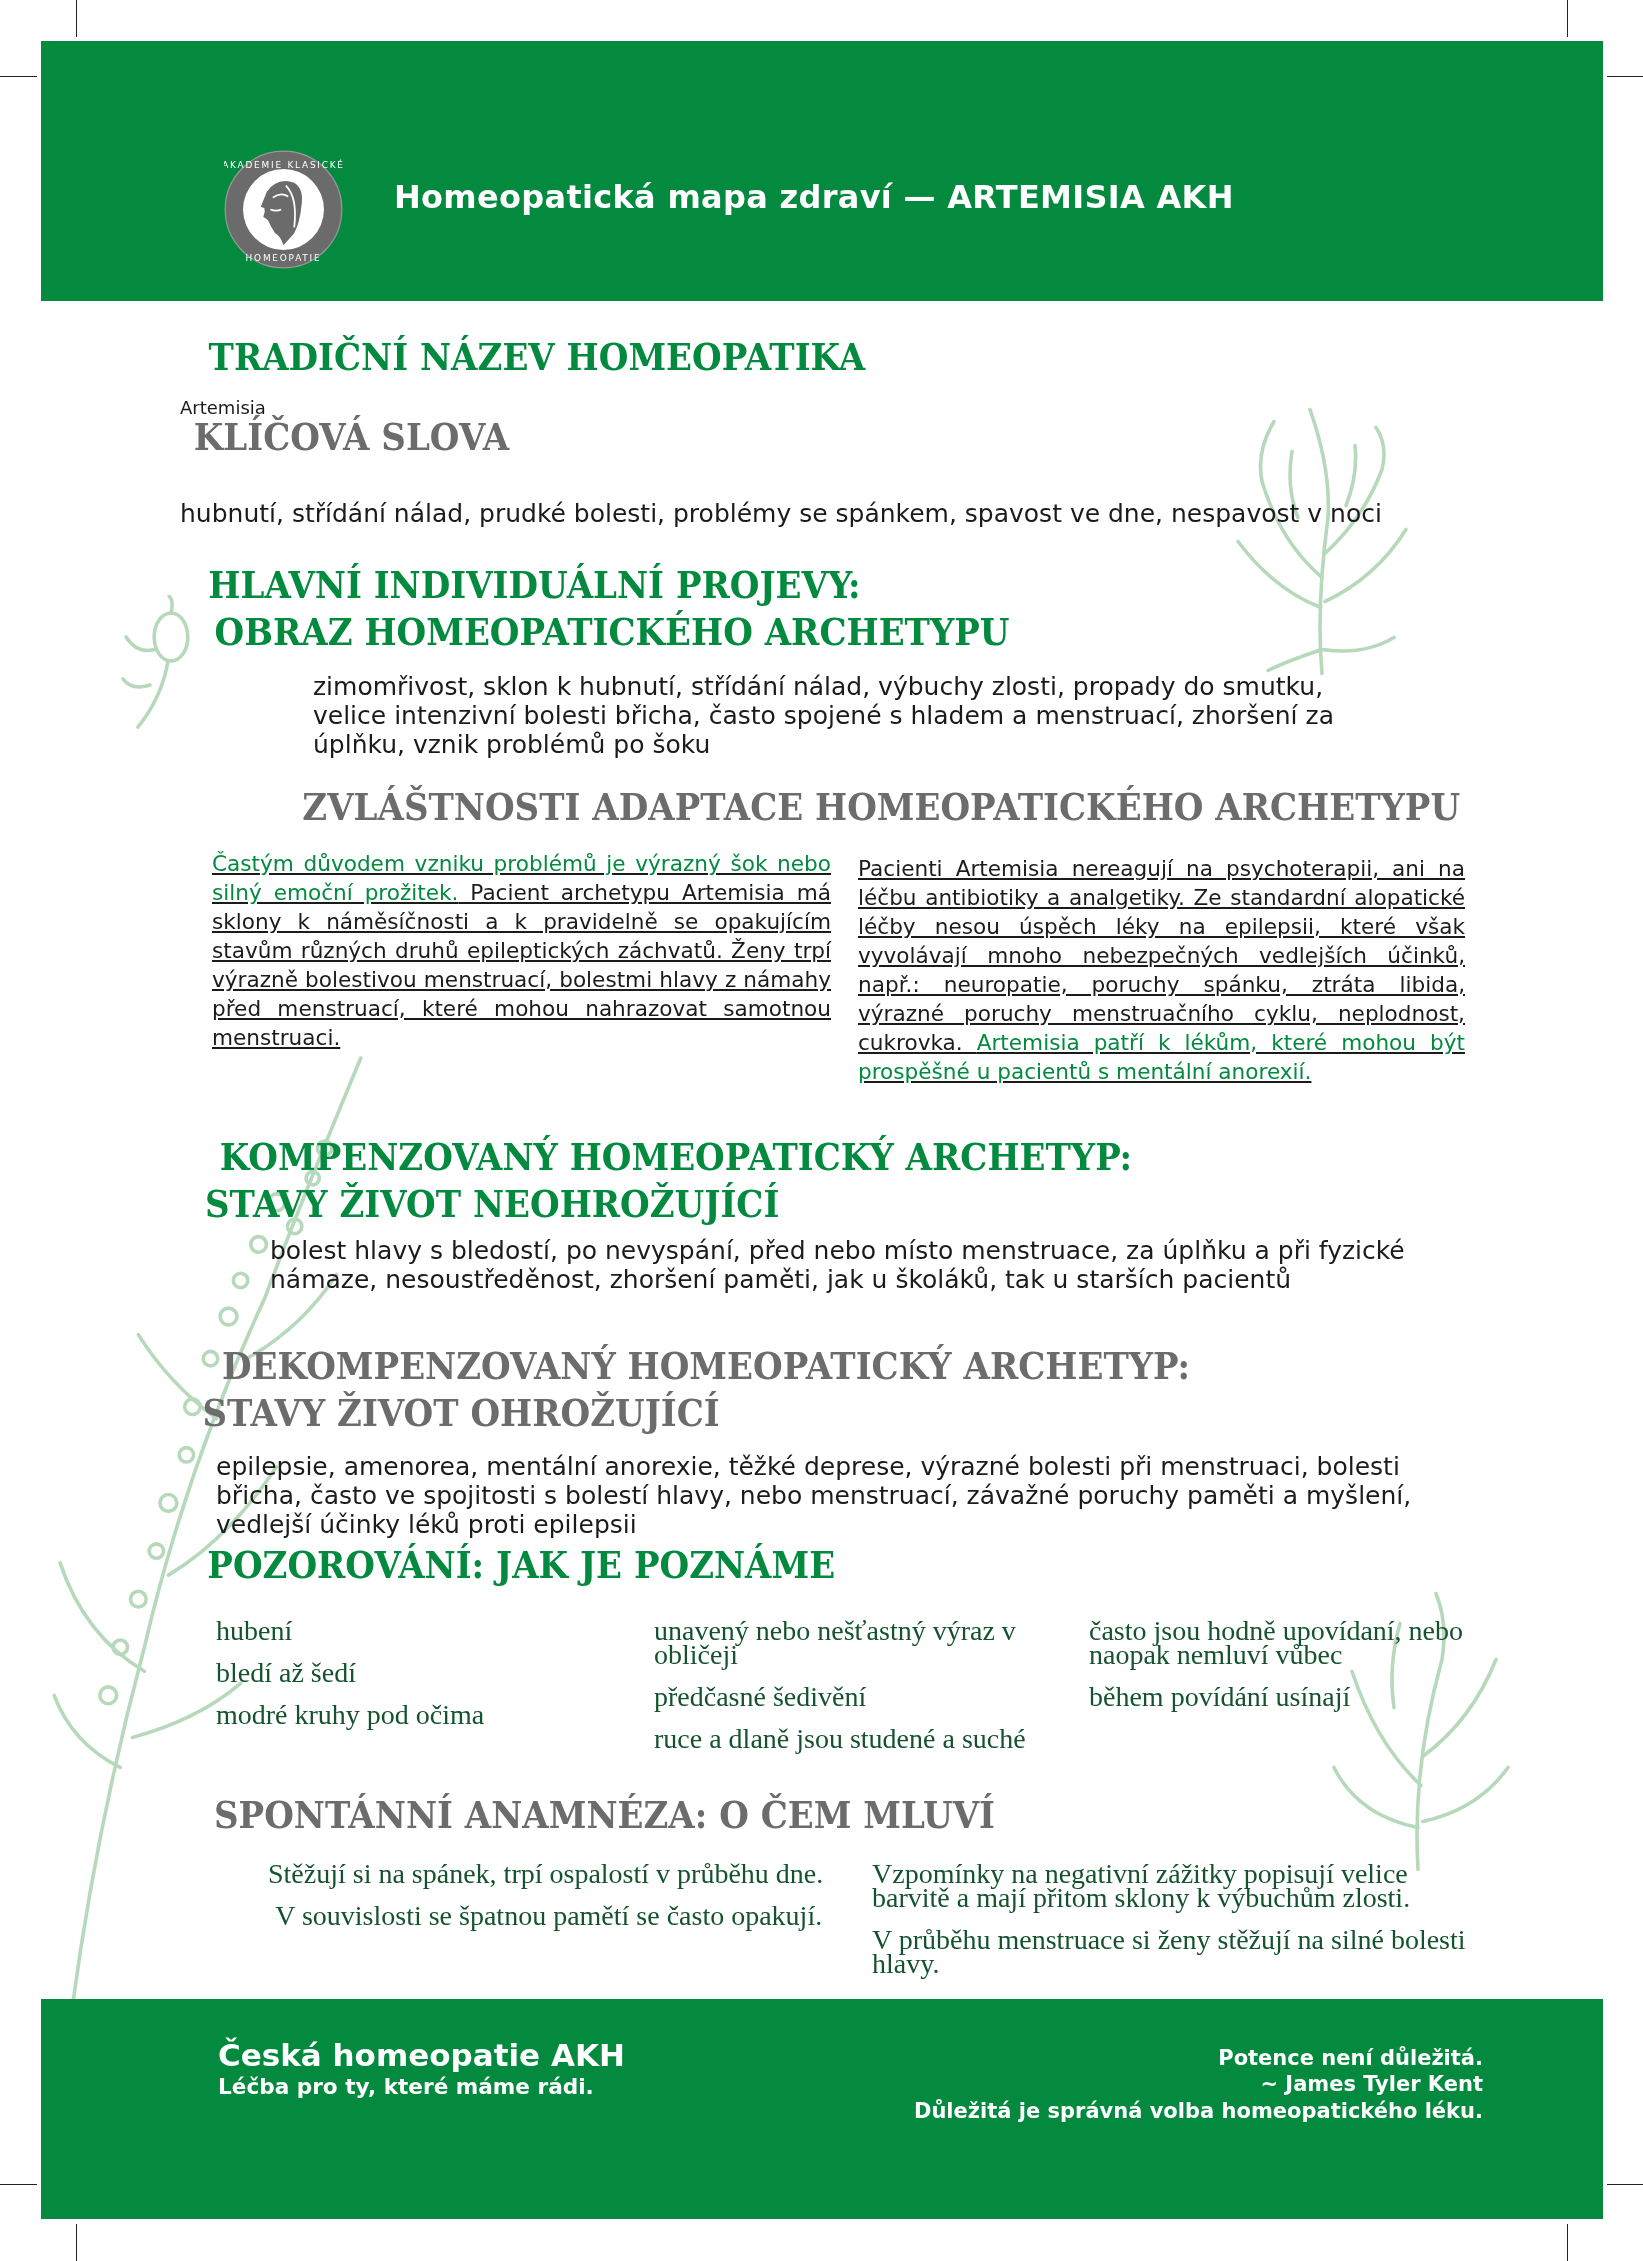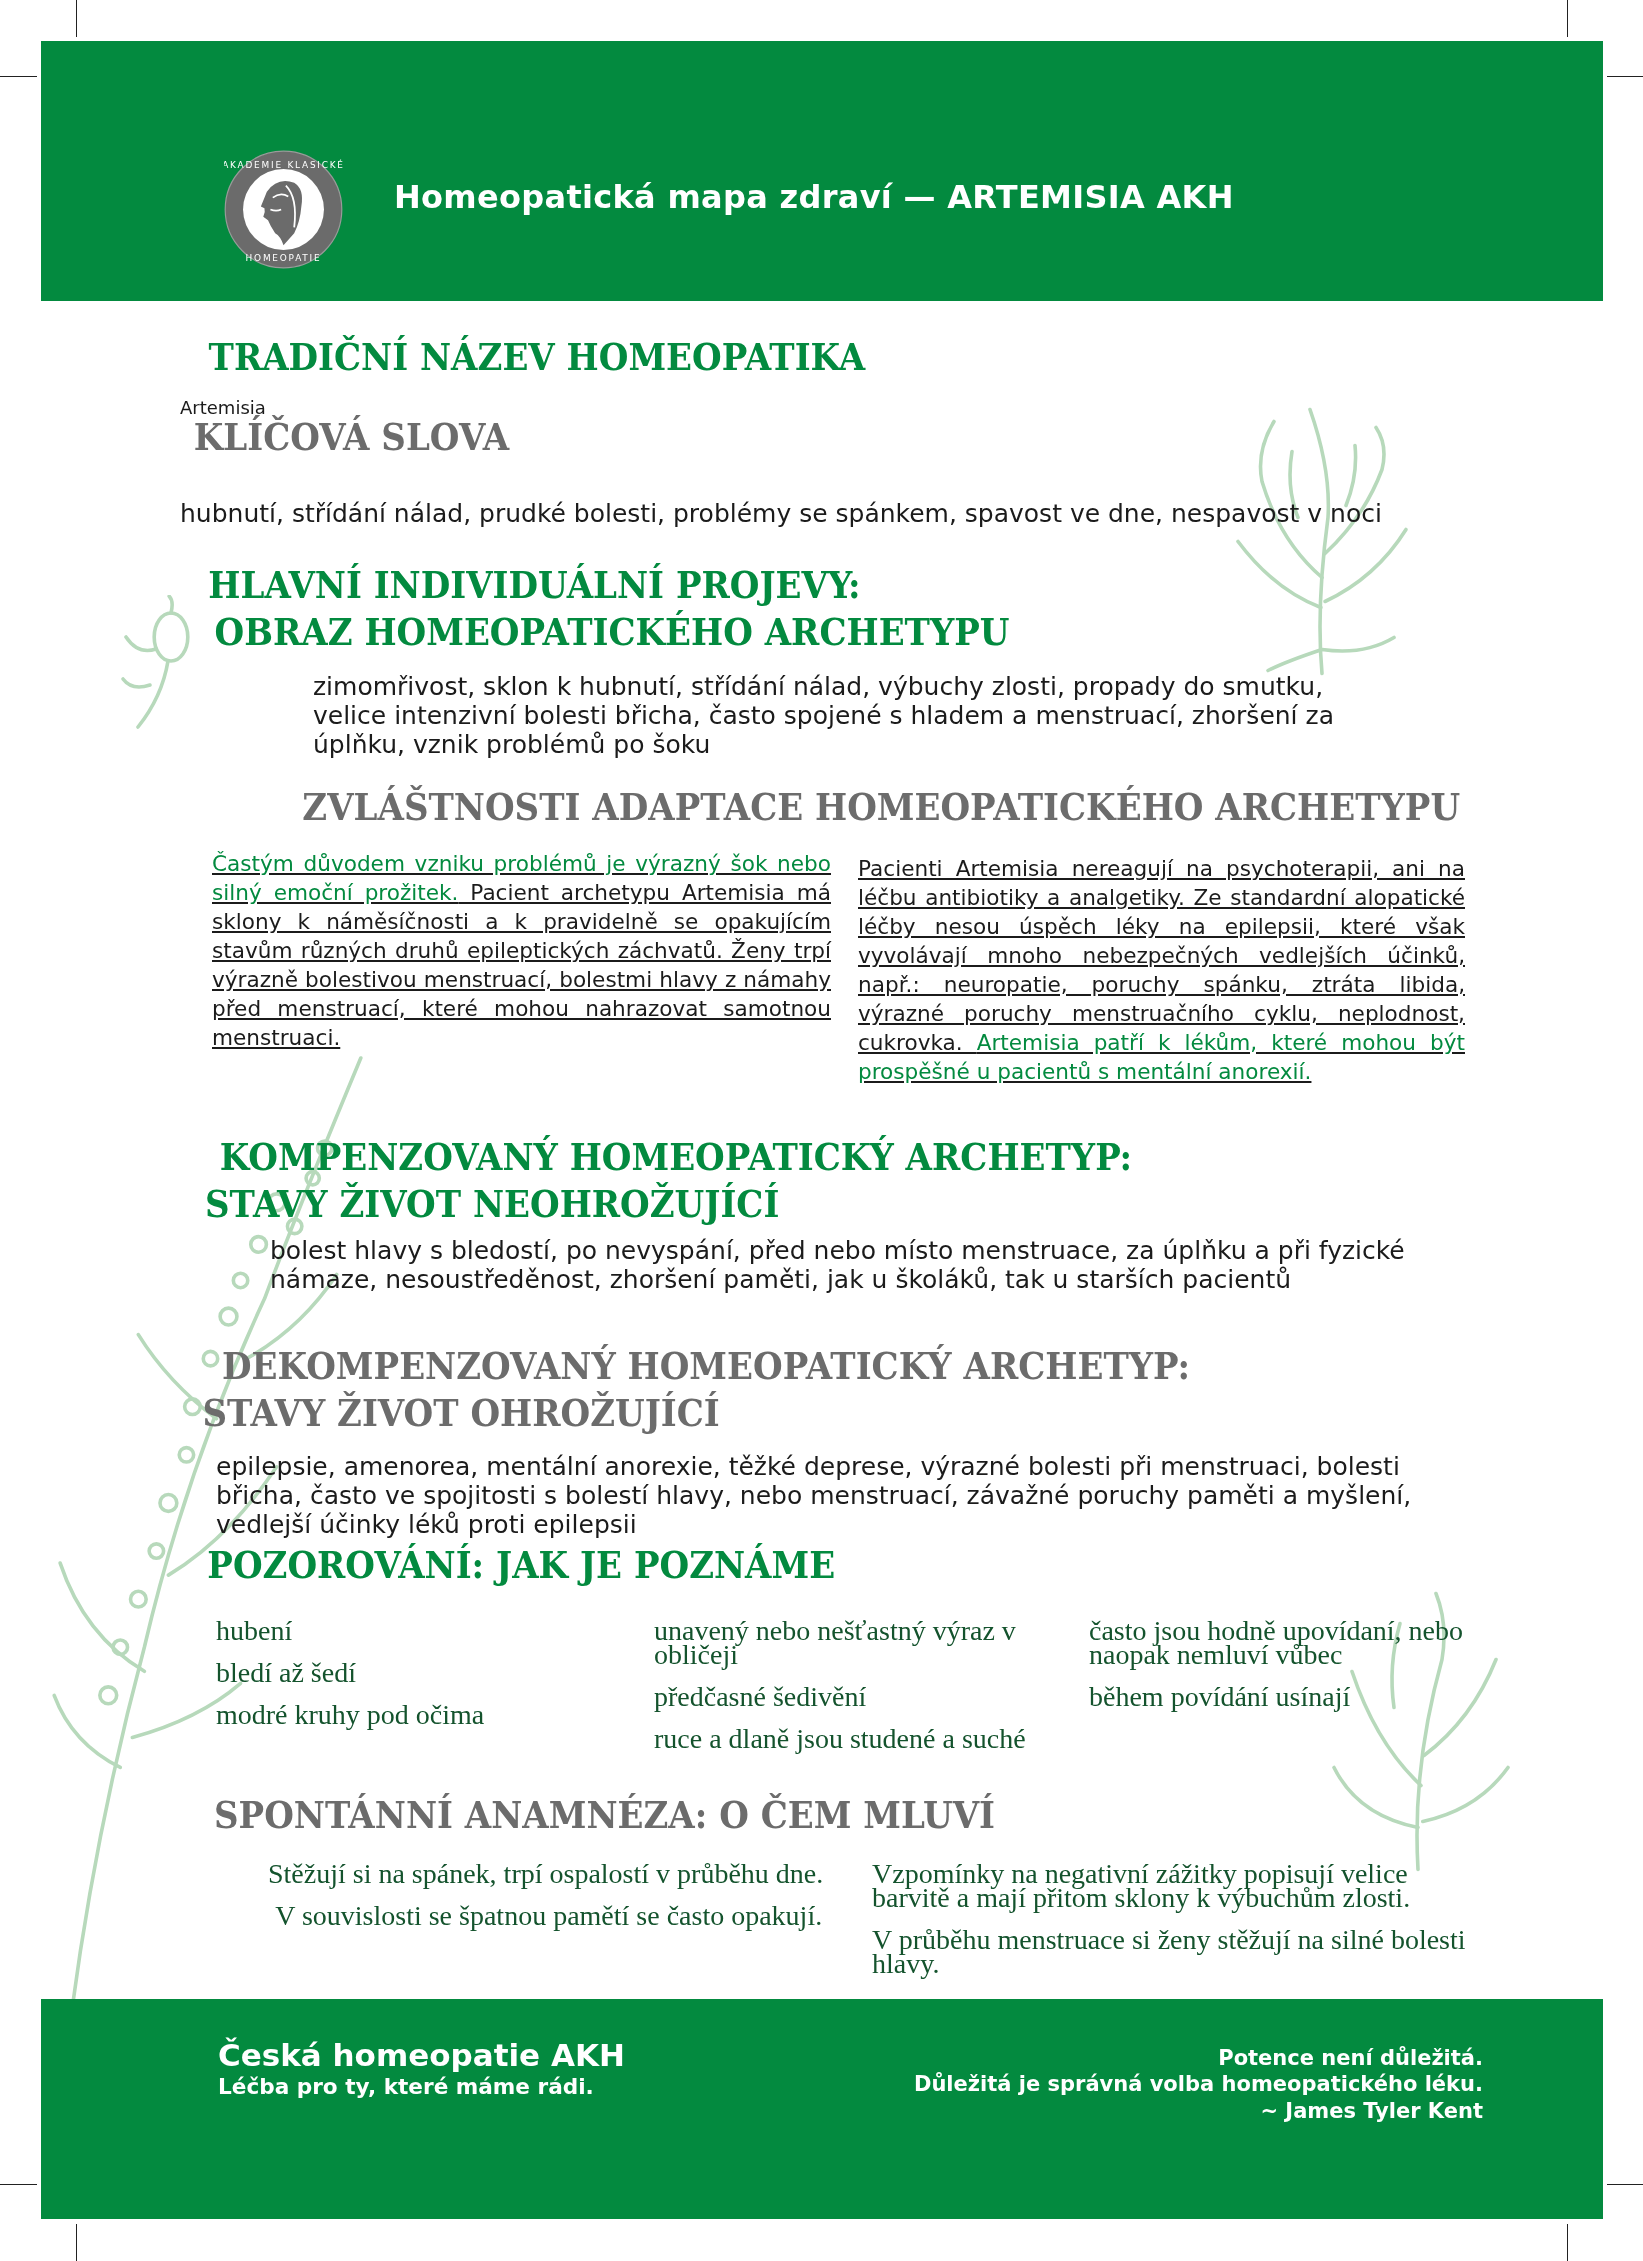--- a/index.html
+++ b/index.html
@@ -164,16 +164,16 @@
   <div>V průběhu menstruace si ženy stěžují na silné bolesti hlavy.</div>
 </div>
 
 <div class="band band-bottom"></div>
 <div class="footer-left">
   <div class="brand">Česká homeopatie AKH</div>
   <div class="slogan">Léčba pro ty, které máme rádi.</div>
 </div>
 <div class="footer-right">
   <div>Potence není důležitá.</div>
+  <div>~ James Tyler Kent</div>
   <div>Důležitá je správná volba homeopatického léku.</div>
-  <div>~ James Tyler Kent</div>
 </div>
 
 
 </body></html>

